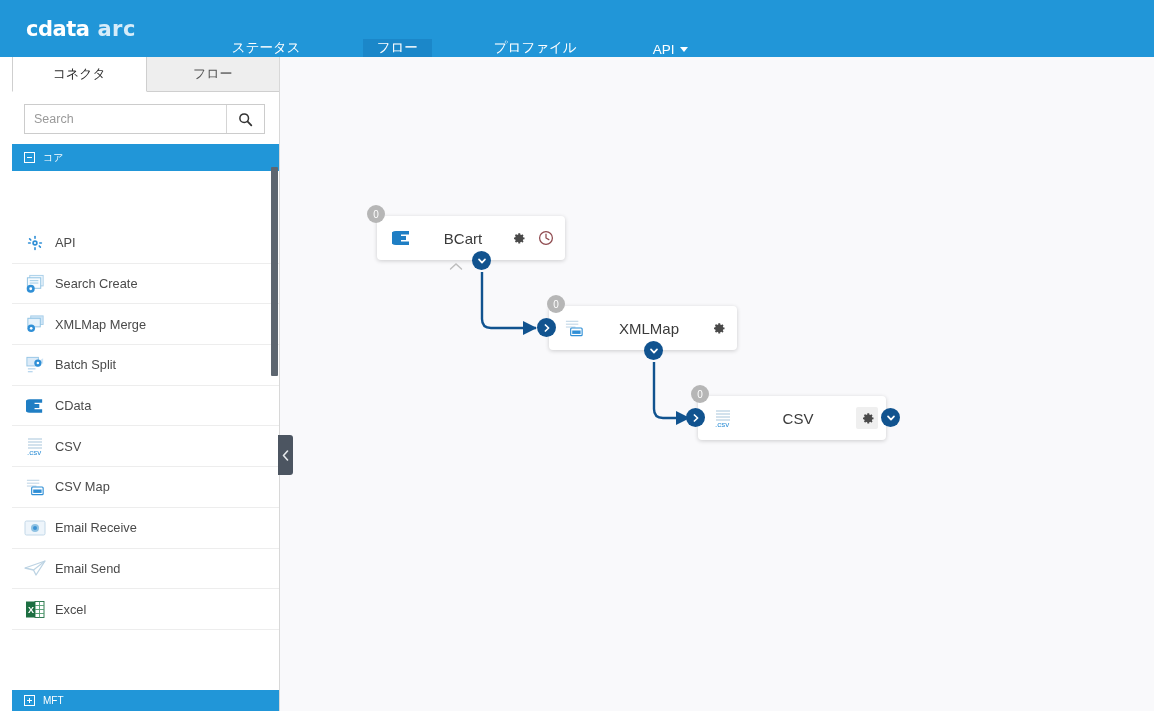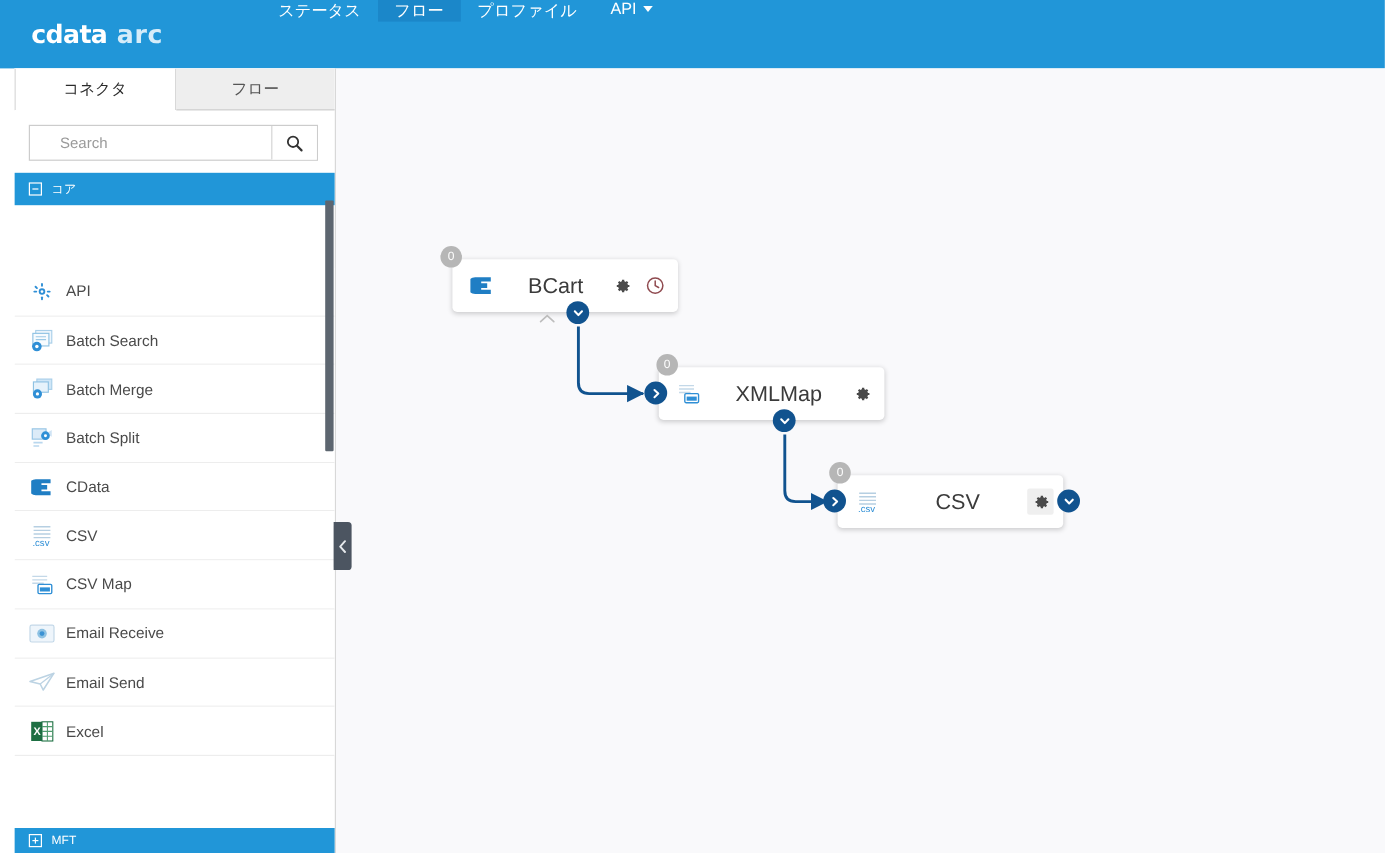--- a/index.html
+++ b/index.html
@@ -23,21 +23,21 @@
     font-size: 21px; letter-spacing: .5px; white-space: nowrap;
   }
   .logo-cdata {
     color: #ffffff; font-weight: 700; letter-spacing: -0.5px;
     font-family: "DejaVu Sans", sans-serif;
   }
   .logo-arc {
     color: #d6ecf9; font-weight: 700; margin-left: 8px;
     font-family: "DejaVu Sans", sans-serif;
   }
-  .nav { display: flex; align-items: flex-start; margin-left: 62px; }
+  .nav { display: flex; align-items: flex-end; margin-left: 62px; gap: 48px; }
   .nav-item {
     display: flex; align-items: center; justify-content: center;
     padding: 0 14px; color: #ffffff; font-size: 13.5px;
     cursor: pointer; white-space: nowrap;
   }
   .nav-item.active { background: #1b87c9; }
   .caret {
     display: inline-block; margin-left: 6px;
     border-left: 4px solid transparent;
     border-right: 4px solid transparent;
@@ -64,21 +64,21 @@
   .tab.active {
     background: #ffffff; color: #2b2b2b;
     border: 1px solid #cfcfcf; border-bottom: 1px solid #ffffff;
     border-top: none;
   }
   .tab.inactive { background: #eeeeee; color: #555; }
 
   .search-wrap { padding: 12px 14px 10px 12px; }
   .search-box {
     display: flex; height: 30px;
-    border: 1px solid #cccccc; background: #ffffff; padding-left: 16px;
+    border: 1px solid #cccccc; background: #ffffff;
   }
   .search-input {
     flex: 1; border: none; outline: none;
     padding: 0 9px; font-size: 12.5px; color: #333;
     font-family: "Liberation Sans", sans-serif; background: transparent;
   }
   .search-input::placeholder { color: #9a9a9a; }
   .search-btn {
     width: 38px; border-left: 1px solid #d5d5d5; background: #ffffff;
     display: flex; align-items: center; justify-content: center; cursor: pointer;
@@ -148,21 +148,21 @@
     box-shadow: 0 1px 4px rgba(0,0,0,.18);
     display: flex; align-items: center;
     height: 44px; cursor: move;
   }
   .node-icon {
     width: 34px; flex: none; display: flex;
     align-items: center; justify-content: center;
     margin-left: 8px;
   }
   .node-title {
-    flex: 1; text-align: center; font-size: 18px; color: #3b3b3b;
+    flex: 1; text-align: center; font-size: 15px; color: #3b3b3b;
     padding: 0 4px; white-space: nowrap;
   }
   .node-actions { display: flex; align-items: center; margin-right: 8px; gap: 6px; }
   .node-btn {
     width: 22px; height: 22px; display: flex;
     align-items: center; justify-content: center; cursor: pointer;
     border-radius: 2px;
   }
   .node-badge {
     position: absolute; width: 18px; height: 18px; border-radius: 50%;
@@ -258,33 +258,33 @@
         <span class="conn-icon">
           <svg width="21" height="20" viewBox="0 0 22 20">
             <rect x="5" y="1" width="14" height="11" fill="#eef6fc" stroke="#a9cfe9" stroke-width="1"></rect>
             <rect x="2.5" y="3.5" width="14" height="11" fill="#f7fbfe" stroke="#8fc2e3" stroke-width="1"></rect>
             <line x1="5" y1="6.5" x2="14" y2="6.5" stroke="#9cc9e6"></line>
             <line x1="5" y1="9" x2="14" y2="9" stroke="#9cc9e6"></line>
             <circle cx="6" cy="15" r="4.2" fill="#2f8fd6"></circle>
             <circle cx="6" cy="15" r="1.5" fill="#ffffff"></circle>
           </svg>
         </span>
-        <span class="conn-label">Batch Search</span>
+        <span class="conn-label">Search Create</span>
       </div>
 
       <div class="conn-item">
         <span class="conn-icon">
           <svg width="21" height="20" viewBox="0 0 22 20">
             <rect x="6" y="1.5" width="13" height="9" fill="#cfe6f7" stroke="#a9cfe9"></rect>
             <rect x="3" y="4" width="13" height="9" fill="#e6f2fb" stroke="#8fc2e3"></rect>
             <circle cx="6.5" cy="14.5" r="4" fill="#2f8fd6"></circle>
             <circle cx="6.5" cy="14.5" r="1.4" fill="#ffffff"></circle>
           </svg>
         </span>
-        <span class="conn-label">Batch Merge</span>
+        <span class="conn-label">XMLMap Merge</span>
       </div>
 
       <div class="conn-item">
         <span class="conn-icon">
           <svg width="21" height="20" viewBox="0 0 22 20">
             <rect x="2" y="2" width="12" height="9" fill="#dcebf8" stroke="#96c5e5"></rect>
             <path d="M14 6 L19 3 L19 9 Z" fill="#cfe4f5"></path>
             <circle cx="13.5" cy="8" r="3.8" fill="#2f8fd6"></circle>
             <circle cx="13.5" cy="8" r="1.3" fill="#ffffff"></circle>
             <line x1="3" y1="14" x2="11" y2="14" stroke="#b9d7ee" stroke-width="1.4"></line>

